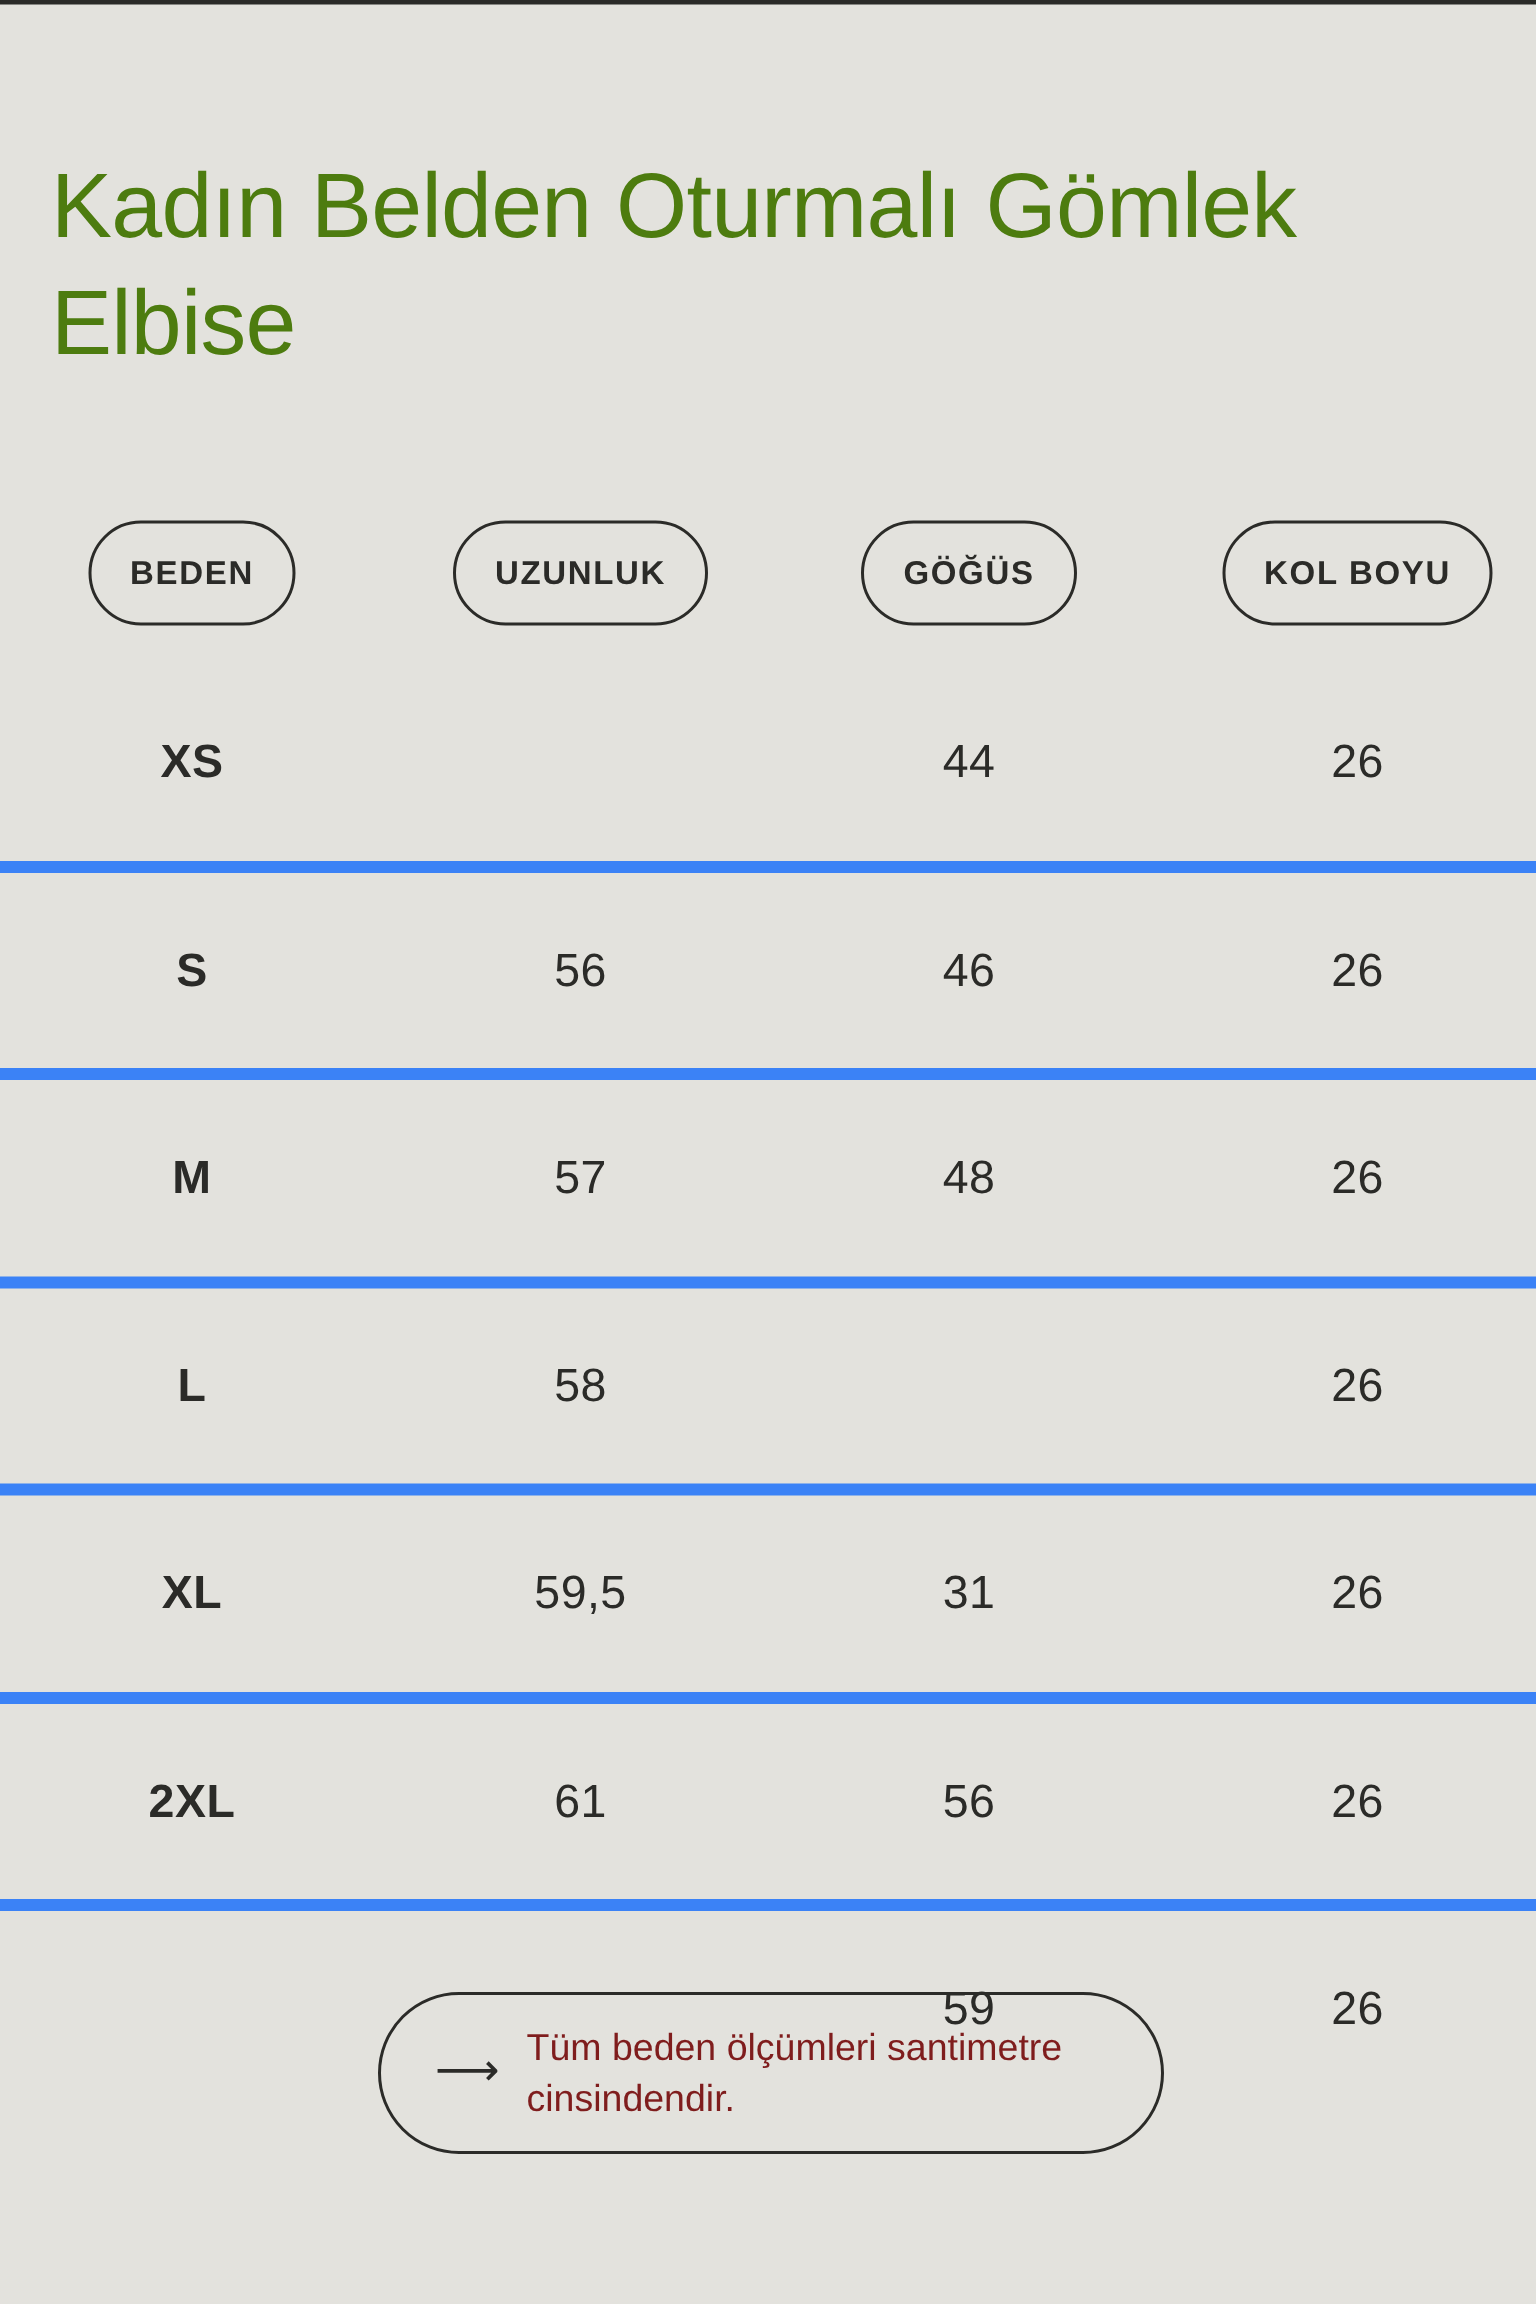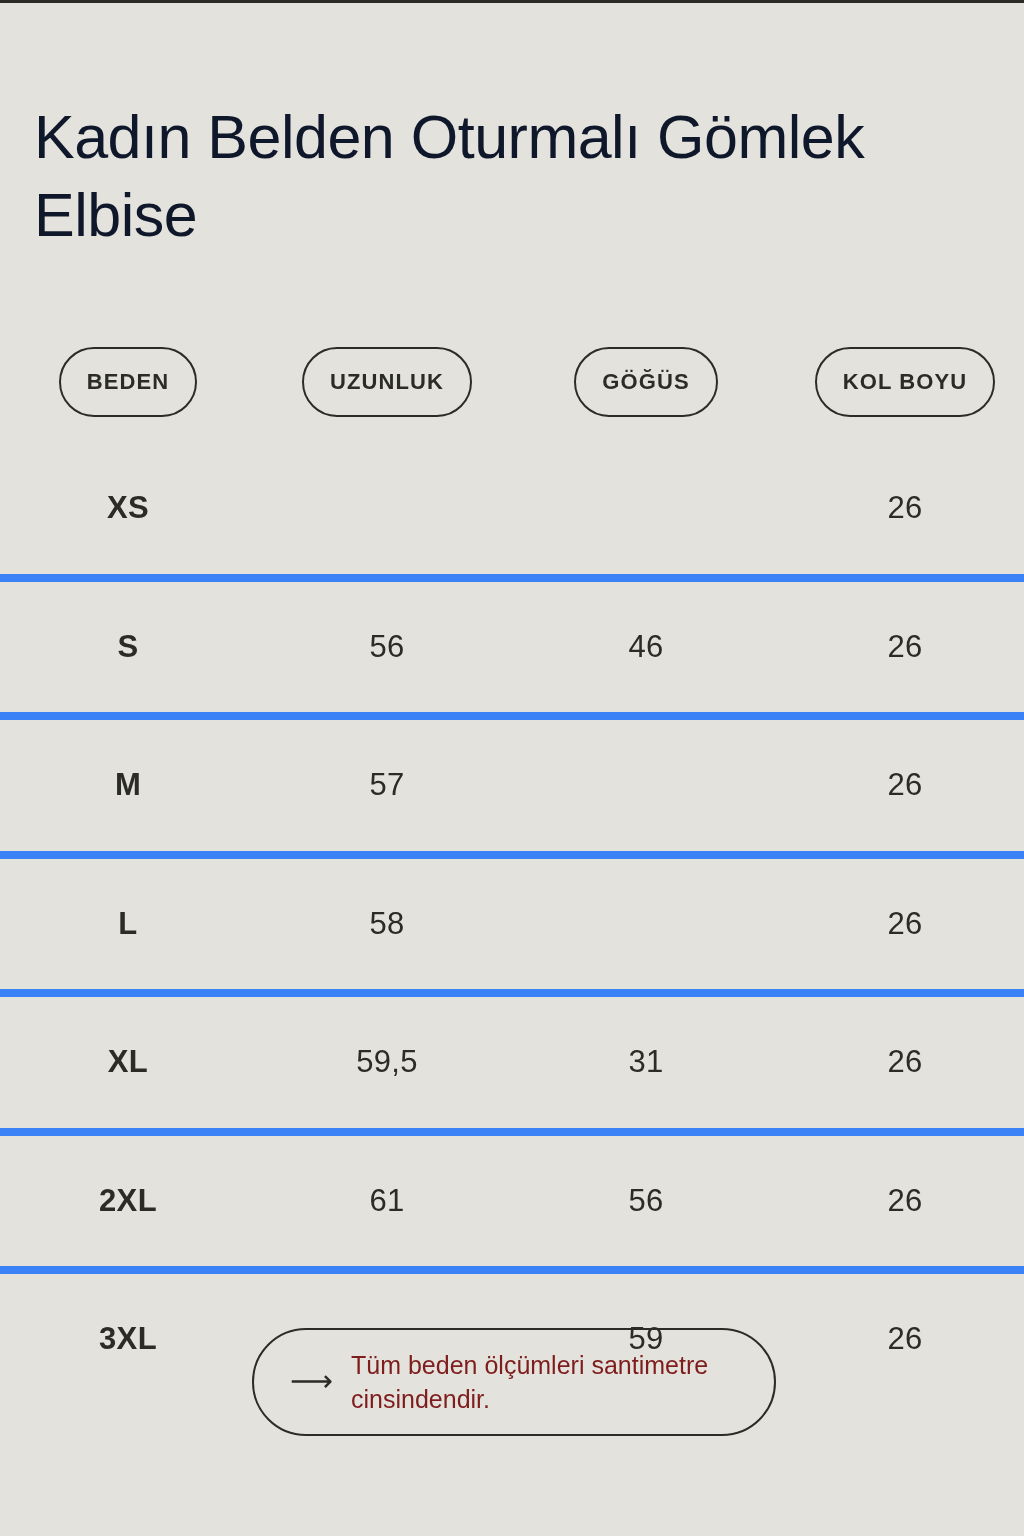--- a/index.html
+++ b/index.html
@@ -37,21 +37,21 @@
   
   .title {
     position: absolute;
     left: 34px;
     top: 95px;
     width: 930px;
     font-size: 61px;
     line-height: 78px;
     font-weight: 400;
     letter-spacing: -0.5px;
-    color: #0f172a;
+    color: #4d7c0f;
     white-space: pre-wrap;
   }
 
   
   .header-row {
     position: absolute;
     left: 0;
     top: 338px;
     width: 1024px;
     height: 84px;
@@ -188,33 +188,35 @@
         <span>GÖĞÜS</span>
       </div>
     </div>
 
   </div>
 
   <div class="table-body">
 
     <div class="row">
       <div class="cell size col-0">XS</div>
+      <div class="cell val col-2">44</div>
       <div class="cell val col-3">26</div>
     </div>
 
     <div class="row">
       <div class="cell size col-0">S</div>
       <div class="cell val col-1">56</div>
       <div class="cell val col-2">46</div>
       <div class="cell val col-3">26</div>
     </div>
 
     <div class="row">
       <div class="cell size col-0">M</div>
       <div class="cell val col-1">57</div>
+      <div class="cell val col-2">48</div>
       <div class="cell val col-3">26</div>
     </div>
 
     <div class="row">
       <div class="cell size col-0">L</div>
       <div class="cell val col-1">58</div>
       <div class="cell val col-3">26</div>
     </div>
 
     <div class="row">
@@ -225,21 +227,20 @@
     </div>
 
     <div class="row">
       <div class="cell size col-0">2XL</div>
       <div class="cell val col-1">61</div>
       <div class="cell val col-2">56</div>
       <div class="cell val col-3">26</div>
     </div>
 
     <div class="row last">
-      <div class="cell size col-0">3XL</div>
       <div class="cell val col-2">59</div>
       <div class="cell val col-3">26</div>
     </div>
 
   </div>
 
   <div class="note">
     <span class="note-arrow">⟶</span>
     <span class="note-text">Tüm beden ölçümleri santimetre cinsindendir.</span>
   </div>

